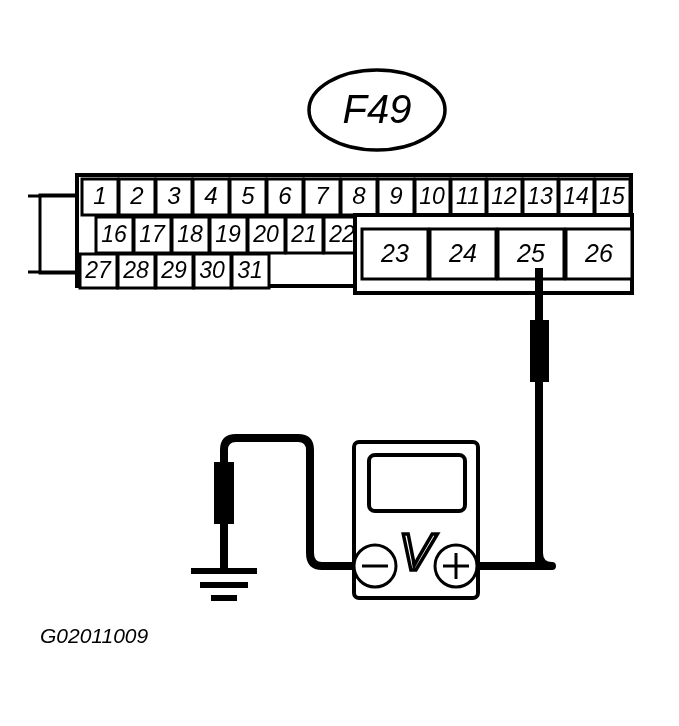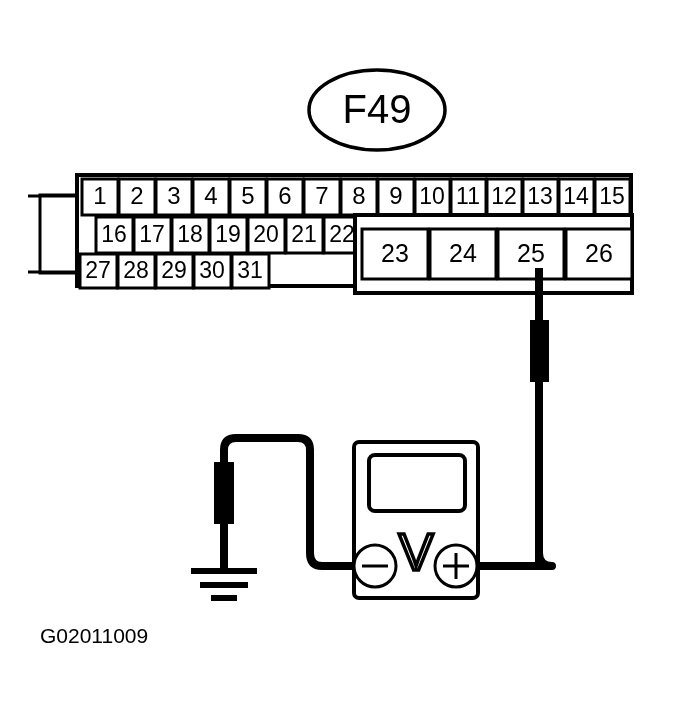--- a/index.html
+++ b/index.html
@@ -13,20 +13,21 @@
     position: relative;
     font-family: "Liberation Sans", sans-serif;
     overflow: hidden;
   }
   #diagram-root {
     position: absolute;
     left: 0;
     top: 0;
     width: 679px;
     height: 542px;
+    font-style: italic;
   }
   #diagram-svg {
     display: block;
     width: 679px;
     height: 726px;
   }
   .pin-label {
     font-family: "Liberation Sans", sans-serif;
     fill: #000000;
     text-anchor: middle;

